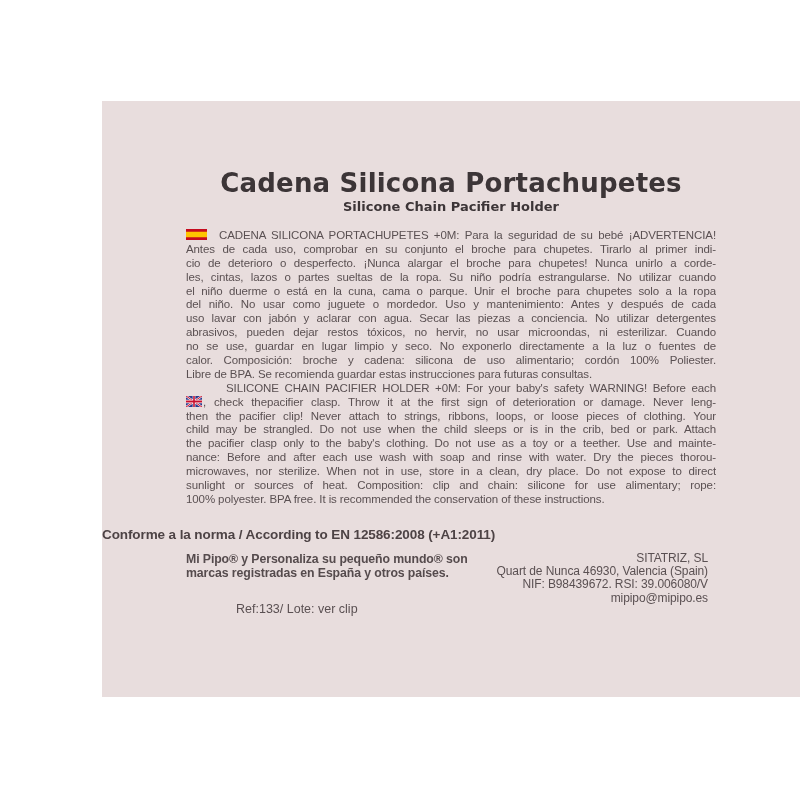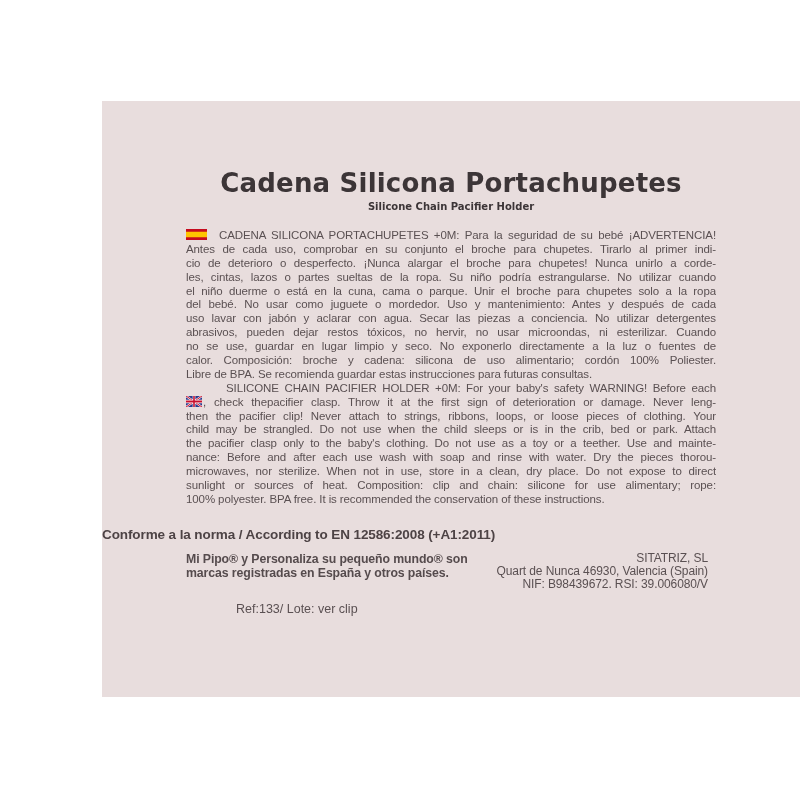--- a/index.html
+++ b/index.html
@@ -25,21 +25,21 @@
     font-weight: bold;
     font-size: 26px;
     line-height: 30px;
     color: #3c3537;
     letter-spacing: 0.2px;
   }
   .subtitle {
     text-align: center;
     font-family: "DejaVu Sans", sans-serif;
     font-weight: bold;
-    font-size: 10px;
+    font-size: 13px;
     line-height: 18px;
     color: #3c3537;
   }
   .paras {
     width: 530px;
     margin: 13px auto 12px auto;
     font-size: 11.5px;
     letter-spacing: -0.1px;
     color: #5a5052;
   }
@@ -108,21 +108,21 @@
 
   <div class="paras" id="paras">
       <div class="pline"><span class="flag flag-es"><svg width="21" height="11" viewBox="0 0 21 11">
             <rect width="21" height="11" fill="#c60b1e"></rect>
             <rect y="2.75" width="21" height="5.5" fill="#ffc400"></rect>
           </svg></span>CADENA SILICONA PORTACHUPETES +0M: Para la seguridad de su bebé ¡ADVERTENCIA!</div>
       <div class="pline">Antes de cada uso, comprobar en su conjunto el broche para chupetes. Tirarlo al primer indi-</div>
       <div class="pline">cio de deterioro o desperfecto. ¡Nunca alargar el broche para chupetes! Nunca unirlo a corde-</div>
       <div class="pline">les, cintas, lazos o partes sueltas de la ropa. Su niño podría estrangularse. No utilizar cuando</div>
       <div class="pline">el niño duerme o está en la cuna, cama o parque. Unir el broche para chupetes solo a la ropa</div>
-      <div class="pline">del bebé. No usar como juguete o mordedor.  Uso y mantenimiento: Antes y después de cada</div>
+      <div class="pline">del niño. No usar como juguete o mordedor.  Uso y mantenimiento: Antes y después de cada</div>
       <div class="pline">uso lavar con jabón y aclarar con agua. Secar las piezas a conciencia. No utilizar detergentes</div>
       <div class="pline">abrasivos, pueden dejar restos tóxicos, no hervir, no usar microondas, ni esterilizar. Cuando</div>
       <div class="pline">no se use, guardar en lugar limpio y seco. No exponerlo directamente a la luz o fuentes de</div>
       <div class="pline">calor. Composición: broche y cadena: silicona de uso alimentario; cordón 100% Poliester.</div>
       <div class="pline last">Libre de BPA. Se recomienda guardar estas instrucciones para futuras consultas.</div>
       <div class="pline indent">SILICONE CHAIN PACIFIER HOLDER +0M: For your baby's safety WARNING! Before each</div>
       <div class="pline"><span class="flag flag-gb"><svg width="16" height="11" viewBox="0 0 60 30" preserveAspectRatio="none">
             <rect width="60" height="30" fill="#2b3a8c"></rect>
             <path d="M0,0 L60,30 M60,0 L0,30" stroke="#ffffff" stroke-width="6"></path>
             <path d="M0,0 L60,30 M60,0 L0,30" stroke="#c8102e" stroke-width="3"></path>
@@ -145,15 +145,16 @@
       <div class="trademark">
         <div>Mi Pipo® y Personaliza su pequeño mundo® son</div>
         <div>marcas registradas en España y otros países.</div>
       </div>
       <div class="ref">Ref:133/ Lote: ver clip</div>
     </div>
     <div class="company" id="company">
         <div>SITATRIZ, SL</div>
         <div>Quart de Nunca 46930, Valencia (Spain)</div>
         <div>NIF: B98439672. RSI: 39.006080/V</div>
+        <div>mipipo@mipipo.es</div>
       </div>
   </div>
 </div>
 
 </body></html>

